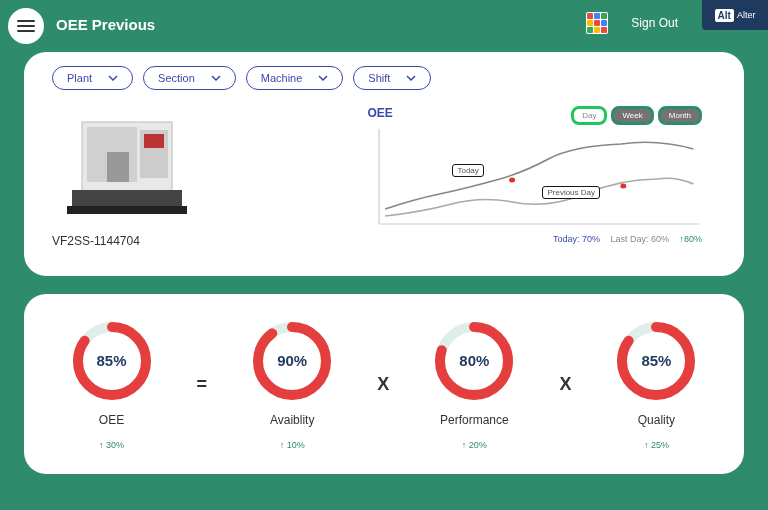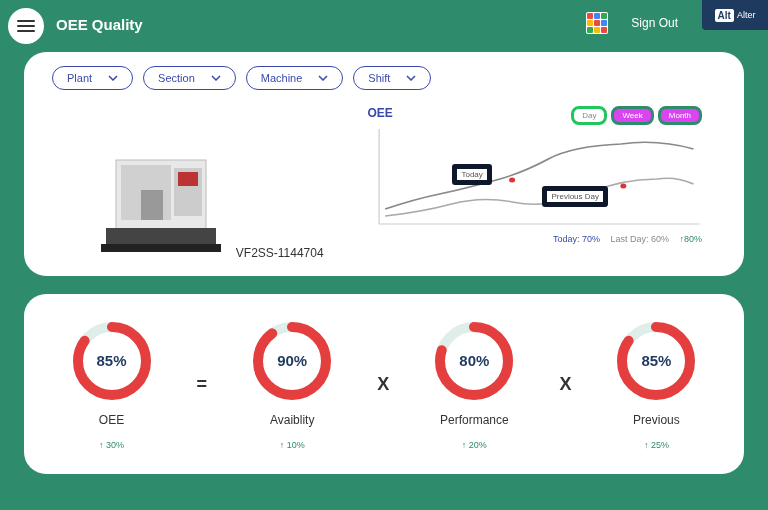--- a/index.html
+++ b/index.html
@@ -11,52 +11,52 @@
 .apps-icon{width:22px;height:22px;display:grid;grid-template-columns:repeat(3,6px);grid-template-rows:repeat(3,6px);gap:1px;background:#fff;padding:1px;border-radius:2px}
 .apps-icon span{border-radius:1px}
 .logo-badge{position:absolute;top:0;right:0;width:66px;height:30px;background:#1f3a5f;color:#fff;display:flex;align-items:center;justify-content:center;font-size:9px;border-radius:0 0 0 4px}
 .logo-badge .alt{background:#fff;color:#1f3a5f;font-weight:bold;font-size:10px;padding:1px 3px;border-radius:2px;margin-right:3px}
 .card{background:#fff;border-radius:22px;margin:0 24px;position:relative}
 .card1{margin-top:52px;height:224px;padding:14px 28px}
 .filters{display:flex;gap:10px}
 .filter{border:1px solid #3949ab;border-radius:16px;padding:5px 14px;display:flex;align-items:center;gap:16px;color:#3949ab;font-size:11px;cursor:pointer}
 .filter svg{width:10px;height:6px}
 .card1-body{display:flex;margin-top:10px;height:160px}
-.machine-col{flex:0 0 46%;display:flex;flex-direction:row;align-items:flex-end;justify-content:center}
+.machine-col{flex:0 0 46%;display:flex;flex-direction:column;align-items:flex-start;justify-content:center}
 .machine-img{width:150px;height:110px;position:relative}
 .machine-name{margin-top:12px;font-size:12px;color:#333}
 .chart-col{flex:1;position:relative;padding:6px 10px 0 10px}
 .chart-title{color:#3949ab;font-weight:bold;font-size:12px}
 .tabs{position:absolute;top:6px;right:14px;display:flex;gap:4px}
 .tab{font-size:8px;padding:2px 8px;border-radius:8px;border:3px solid #22c55e;color:#888}
-.tab.active{background:#d946ef;color:#fff;border-color:#2e8b6b}
+.tab.active{background:#737373;color:#fff;border-color:#2e8b6b}
 .chart-area{position:relative;height:110px;margin-top:4px}
 .chart-legend{text-align:right;font-size:9px;}
 .chart-legend span{margin:0 4px}
-.lbl{position:absolute;background:#fff;border:5px solid #0f172a;border-radius:3px;font-size:8px;padding:1px 4px;color:#555}
+.lbl{position:absolute;background:#fff;border:1px solid #0f172a;border-radius:3px;font-size:8px;padding:1px 4px;color:#555}
 .card2{margin-top:18px;height:180px;display:flex;align-items:center;justify-content:space-around;padding:0 24px}
 .gauge-wrap{display:flex;flex-direction:column;align-items:center}
 .gauge{position:relative;width:84px;height:84px}
 .gauge svg{transform:rotate(-90deg)}
 .gauge-center{position:absolute;top:0;left:0;width:100%;height:100%;display:flex;align-items:center;justify-content:center;font-weight:bold;color:#1f3a5f;font-size:15px}
 .gauge-label{margin-top:10px;font-size:12px;color:#333}
 .gauge-trend{margin-top:13px;font-size:9px;color:#2e8b6b}
 .op{font-size:18px;color:#333;font-weight:bold}
 </style>
 </head>
 <body>
 
 <div class="menu-btn">
   <svg viewBox="0 0 18 14">
       <line x1="1" y1="2" x2="17" y2="2" stroke="#333" stroke-width="2" stroke-linecap="round"></line>
       <line x1="1" y1="7" x2="17" y2="7" stroke="#333" stroke-width="2" stroke-linecap="round"></line>
       <line x1="1" y1="12" x2="17" y2="12" stroke="#333" stroke-width="2" stroke-linecap="round"></line>
     </svg>
 </div>
-<div class="title">OEE Quality</div>
+<div class="title">OEE Previous</div>
 <div class="header-right">
   <div class="apps-icon">
     <span style="background:#e94b3c"></span>
       <span style="background:#4285f4"></span>
       <span style="background:#34a853"></span>
     <span style="background:#fbbc05"></span>
       <span style="background:#e94b3c"></span>
       <span style="background:#4285f4"></span>
     <span style="background:#34a853"></span>
       <span style="background:#fbbc05"></span>
@@ -165,16 +165,16 @@
         </svg><div class="gauge-center">80%</div></div>
     <div class="gauge-label">Performance</div>
       <div class="gauge-trend">↑ 20%</div>
   </div>
   <div class="op">X</div>
   <div class="gauge-wrap">
     <div class="gauge"><svg width="84" height="84">
           <circle cx="42" cy="42" r="34" fill="none" stroke="#dfeeea" stroke-width="10"></circle>
           <circle cx="42" cy="42" r="34" fill="none" stroke="#e53e3e" stroke-width="10" stroke-dasharray="213.6" stroke-dashoffset="32" stroke-linecap="round"></circle>
         </svg><div class="gauge-center">85%</div></div>
-    <div class="gauge-label">Previous</div>
+    <div class="gauge-label">Quality</div>
       <div class="gauge-trend">↑ 25%</div>
   </div>
 </div>
 
 </body></html>

